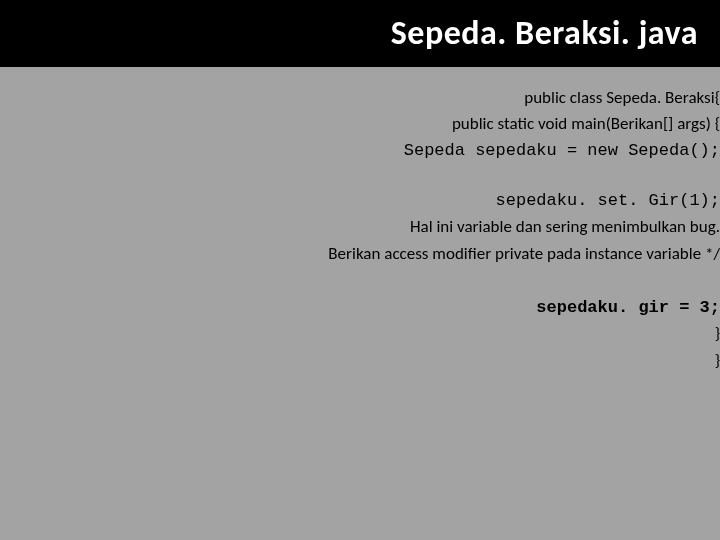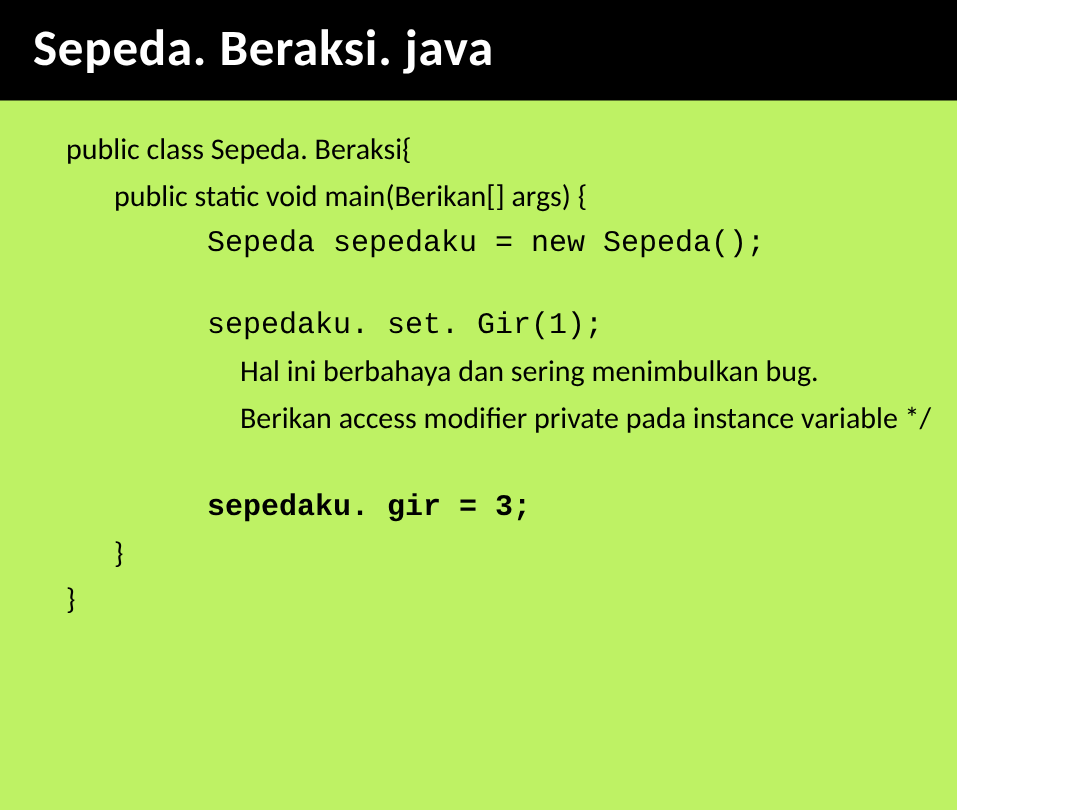--- a/index.html
+++ b/index.html
@@ -1,20 +1,20 @@
 <!DOCTYPE html>
 <html><head>
 <meta charset="utf-8">
 <style>
   * { margin: 0; padding: 0; box-sizing: border-box; }
   html, body { width: 720px; height: 540px; overflow: hidden; font-family: Calibri, "Segoe UI", Arial, sans-serif; background: #fff; }
-  .slide { width: 638px; height: 540px; position: relative; background: #bef264; }
+  .slide { width: 720px; height: 540px; position: relative; background: #a3a3a3; text-align: right; }
   .title-bar { background: #000; color: #fff; padding: 12px 22px 14px 22px; }
   .title-bar h1 { font-size: 34px; font-weight: 700; letter-spacing: 0.5px; }
-  .code-area { padding: 18px 0 0 44px; font-size: 20px; color: #000; line-height: 1.55; }
+  .code-area { padding: 18px 0 0 44px; font-size: 17px; color: #000; line-height: 1.55; }
   .indent-1 { padding-left: 32px; }
   .indent-2 { padding-left: 94px; font-family: Liberation Mono, monospace; }
   .indent-2b { padding-left: 116px; }
   .bold { font-weight: 700; margin-top: 28px; }
   .spacer { height: 24px; }
 </style>
 </head>
 <body>
 
 <div class="slide">
@@ -22,20 +22,20 @@
   <div class="title-bar">
     <h1>Sepeda. Beraksi. java</h1>
   </div>
 
   <div class="code-area">
     <div>public class Sepeda. Beraksi{</div>
     <div class="indent-1">public static void main(Berikan[] args) {</div>
     <div class="indent-2">Sepeda sepedaku = new Sepeda();</div>
     <div class="spacer"></div>
     <div class="indent-2">sepedaku. set. Gir(1);</div>
-    <div class="indent-2b">Hal ini berbahaya dan sering menimbulkan bug.</div>
+    <div class="indent-2b">Hal ini variable dan sering menimbulkan bug.</div>
     <div class="indent-2b">Berikan access modifier private pada instance variable */</div>
     <div class="indent-2 bold">sepedaku. gir = 3;</div>
     <div class="indent-1">}</div>
     <div>}</div>
   </div>
 
 </div>
 
 </body></html>

